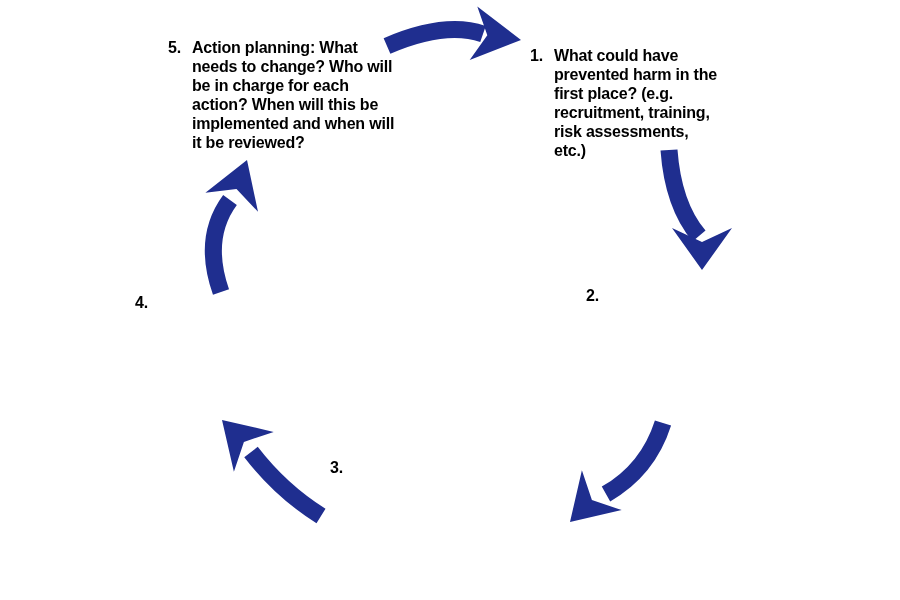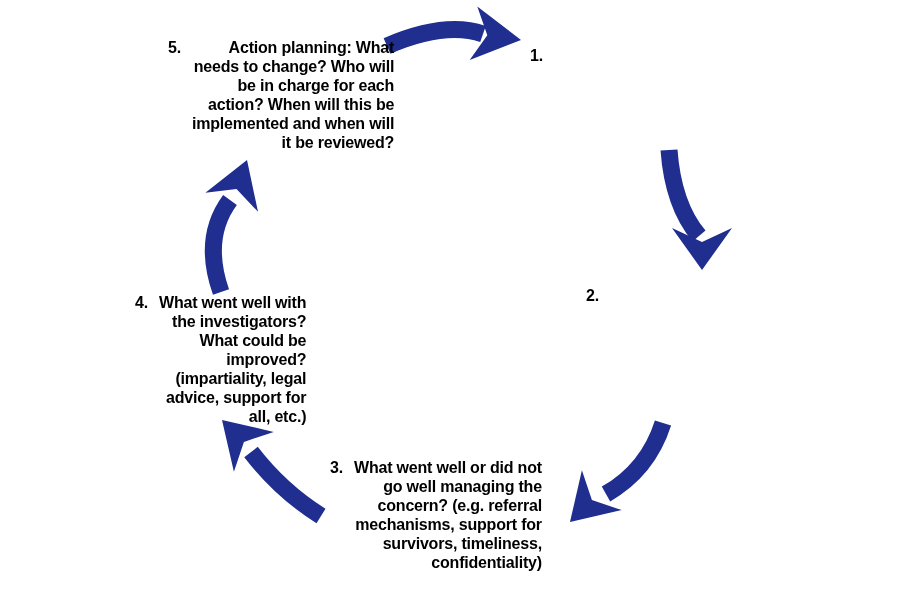--- a/index.html
+++ b/index.html
@@ -12,21 +12,21 @@
   }
   .arrows-layer { position:absolute; left:0; top:0; width:900px; height:600px; pointer-events:none; }
   .arrow-body { fill:none; stroke:var(--arrow-color); stroke-width:17; }
   .arrow-head { fill:var(--arrow-color); stroke:none; }
   .step {
     position:absolute; display:flex;
     font-weight:bold; font-size:16px; line-height:19px;
     letter-spacing:-0.2px; white-space:nowrap;
   }
   .step .num { flex:none; width:24px; }
-  .step .lines { white-space:pre-line;text-align:right; }
+  .step .lines { white-space:pre-line; }
 </style>
 </head>
 <body>
 
 <div class="canvas">
 
   <svg class="arrows-layer" viewBox="0 0 900 600" aria-hidden="true">
     <g>
       <path class="arrow-body" d="M 387 46 Q 445 21 483 34"></path>
       <polygon class="arrow-head" points="521,40 477.3,6.6 487.3,35.3 469.7,60"></polygon>
@@ -44,45 +44,38 @@
       <polygon class="arrow-head" points="222,420 273.7,431.9 243.9,441.9 233.9,471.7"></polygon>
     </g>
     <g>
       <path class="arrow-body" d="M 221 292 Q 202 238 230 200"></path>
       <polygon class="arrow-head" points="247,160 258,211.8 236.5,189.1 205.4,192.8"></polygon>
     </g>
   </svg>
 
   <div class="step" style="left:530px; top:46px;">
     <span class="num">1.</span>
+    <div class="lines">What could have
+prevented harm in the
+first place? (e.g.
+recruitment, training,
+risk assessments,
+etc.)</div>
   </div>
 
   <div class="step" style="left:586px; top:286px;">
     <span class="num">2.</span>
   </div>
 
   <div class="step" style="left:330px; top:458px;">
     <span class="num">3.</span>
-    <div class="lines">What went well or did not
-go well managing the
-concern? (e.g. referral
-mechanisms, support for
-survivors, timeliness,
-confidentiality)</div>
   </div>
 
   <div class="step" style="left:135px; top:293px;">
     <span class="num">4.</span>
-    <div class="lines">What went well with
-the investigators?
-What could be
-improved?
-(impartiality, legal
-advice, support for
-all, etc.)</div>
   </div>
 
   <div class="step" style="left:168px; top:38px;">
     <span class="num">5.</span>
     <div class="lines">Action planning: What
 needs to change? Who will
 be in charge for each
 action? When will this be
 implemented and when will
 it be reviewed?</div>

